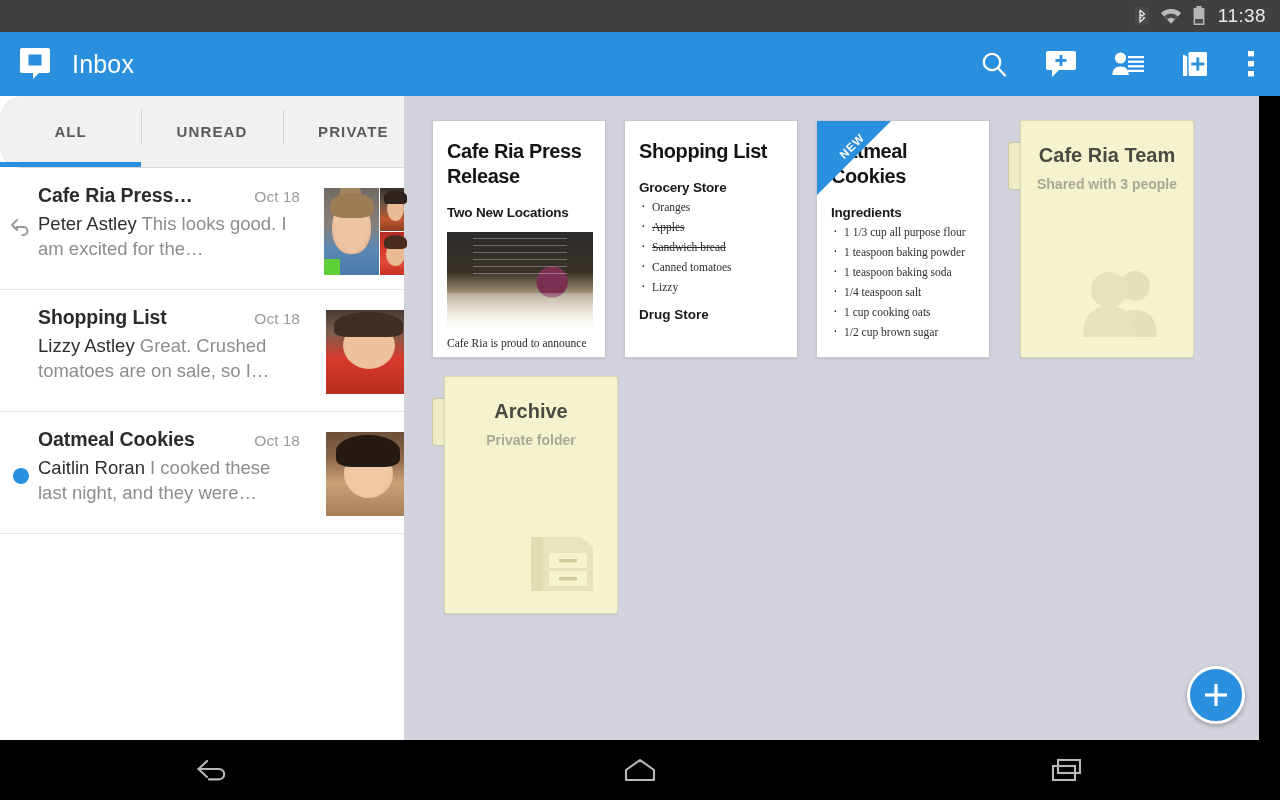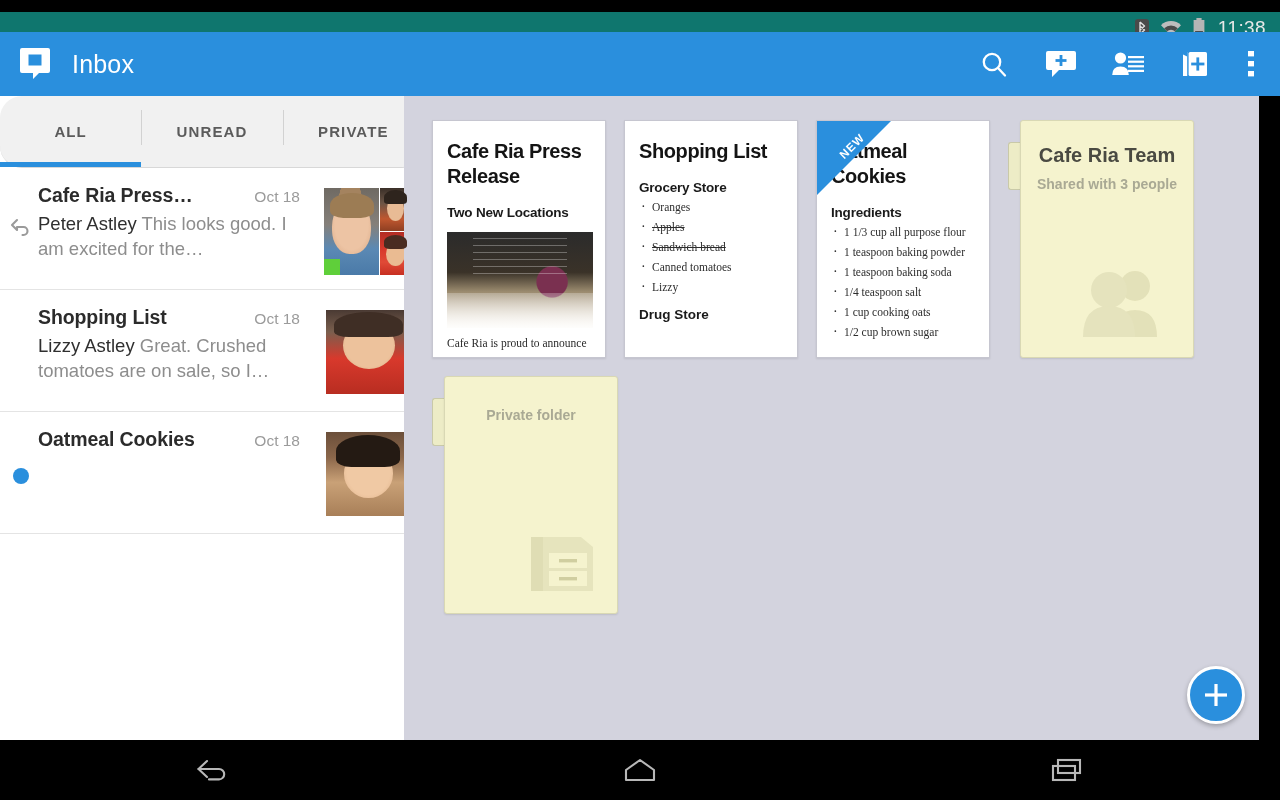--- a/index.html
+++ b/index.html
@@ -5,22 +5,22 @@
   * { box-sizing: border-box; margin: 0; padding: 0; }
   html, body {
     width: 1280px; height: 800px;
     font-family: "Liberation Sans", sans-serif;
     overflow: hidden; background: #000;
   }
   #app { position: relative; width: 1280px; height: 800px; }
 
   
   .statusbar {
-    position: absolute; top: 12px; left: 0; width: 1280px; height: 32px;
-    background: #0f766e; display: flex; align-items: center;
+    position: absolute; top: 0; left: 0; width: 1280px; height: 32px;
+    background: #404040; display: flex; align-items: center;
     justify-content: flex-end; padding-right: 14px; gap: 10px;
   }
   .sb-icon { display: flex; align-items: center; }
   .sb-time {
     color: #e8e8e8; font-size: 19px; letter-spacing: .4px;
     font-family: "Liberation Sans", sans-serif; margin-left: 3px;
   }
 
   
   .actionbar {
@@ -435,20 +435,24 @@
           <div class="ph-lizzy"></div>
         </div>
       </div>
     </div>
 
     <div class="thread">
       <span class="unread-dot"></span>
       <div class="thread-head">
         <span class="thread-title">Oatmeal Cookies</span>
         <span class="thread-date">Oct 18</span>
+      </div>
+      <div class="thread-snippet">
+        <span class="sender">Caitlin Roran</span>
+        <span>I cooked these last night, and they were…</span>
       </div>
       <div class="avatar-wrap">
         <div class="av-single">
           <div class="ph-caitlin"></div>
         </div>
       </div>
     </div>
   </div>
 
   <div class="content">
@@ -505,20 +509,21 @@
               <circle cx="26" cy="25" r="18" fill="#e5e3bd"></circle>
               <path d="M0 72 q0 -31 26 -31 q26 0 26 31 z" fill="#e5e3bd"></path>
             </svg>
           </div>
         </div>
       </div>
 
       <div class="folder">
         <div class="folder-tab"></div>
         <div class="folder-body">
+          <div class="folder-title">Archive</div>
           <div class="folder-sub">Private folder</div>
           <div class="folder-glyph">
             <svg width="78" height="74" viewBox="0 0 78 74">
               <path d="M10 16 H60 L72 26 H22 Z" fill="#e6e4bd"></path>
               <rect x="10" y="16" width="12" height="54" fill="#dedcb3"></rect>
               <rect x="22" y="26" width="50" height="44" fill="#e6e4bd"></rect>
               <rect x="28" y="32" width="38" height="15" fill="#f5f3ce"></rect>
               <rect x="28" y="50" width="38" height="15" fill="#f5f3ce"></rect>
               <rect x="38" y="38" width="18" height="3.4" fill="#cfcd9e"></rect>
               <rect x="38" y="56" width="18" height="3.4" fill="#cfcd9e"></rect>

